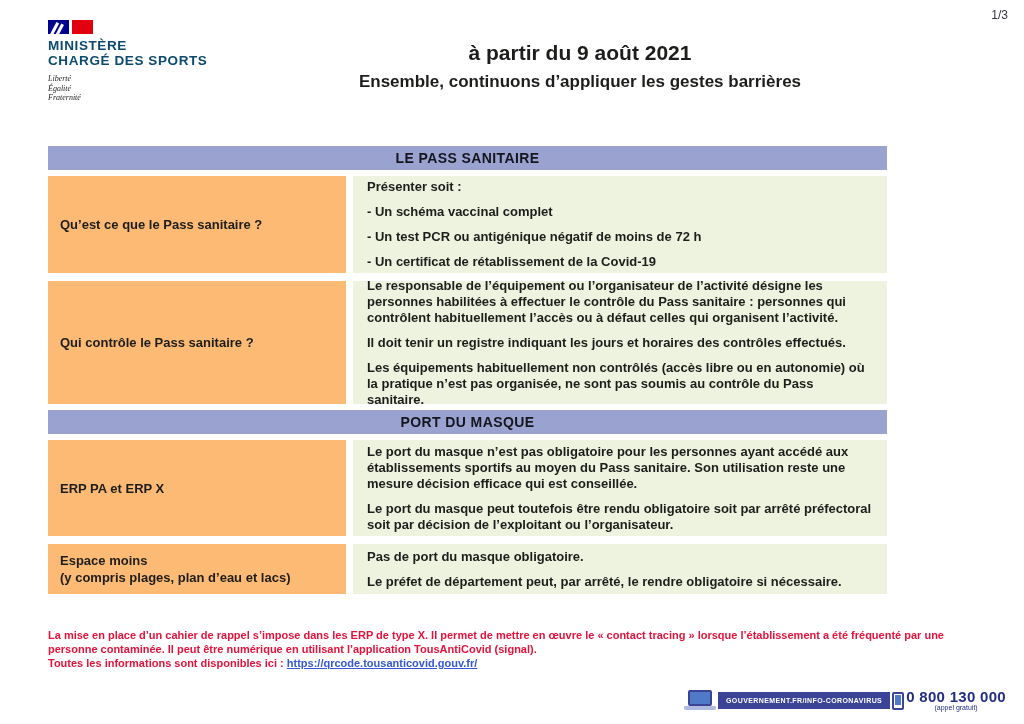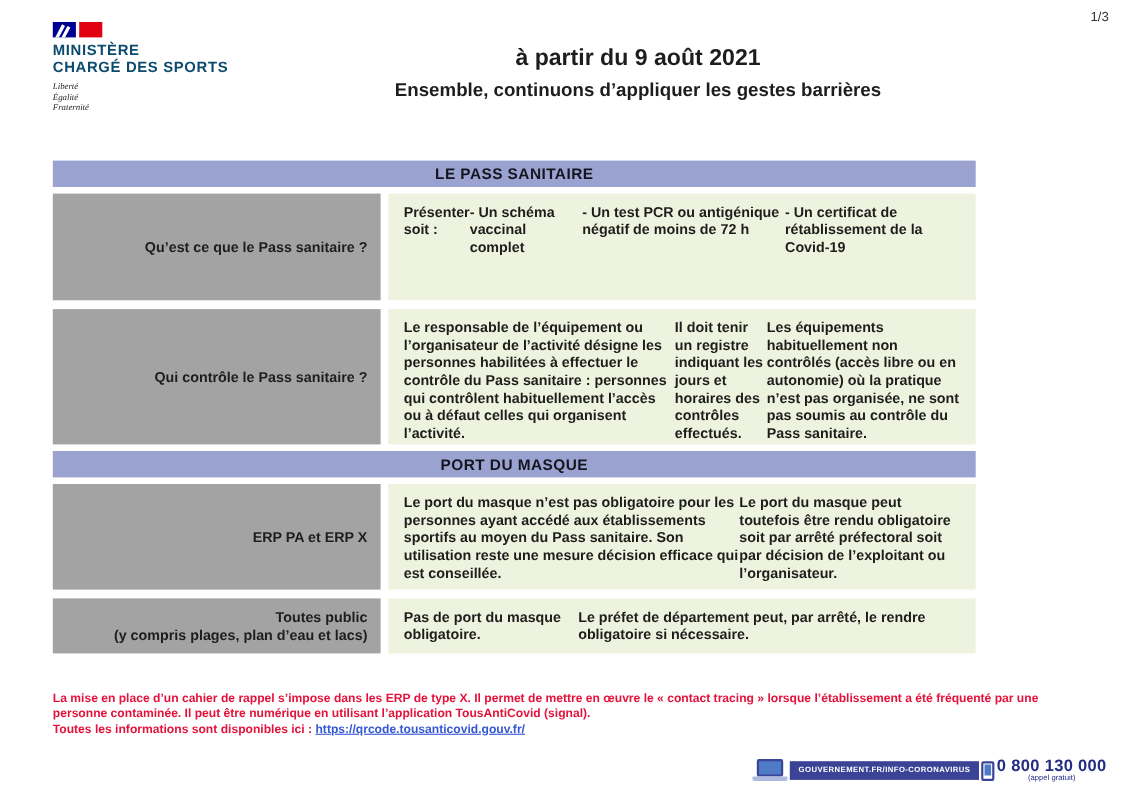--- a/index.html
+++ b/index.html
@@ -26,23 +26,23 @@
   
   .titleblock { position:absolute; left:280px; top:40px; width:600px; text-align:center; }
   .title { font-weight:bold; font-size:21px; line-height:26px; color:#1d1d1b; }
   .subtitle { margin-top:6px; font-size:17px; color:#1d1d1b;font-weight:bold; }
 
   
   .table { position:absolute; left:48px; top:146px; width:839px; }
   .band { height:24px; background:#9aa2d0; color:#15151f; font-weight:bold; font-size:14px;
     letter-spacing:0.4px; text-align:center; line-height:24px; margin-bottom:6px; }
   .trow { display:flex; gap:7px; margin-bottom:8px; }
-  .cl { width:298px; background:#a3a3a3; display:flex; flex-direction:column;
-    justify-content:center; padding:4px 12px; font-weight:bold; font-size:13px; line-height:17px;align-items:flex-end; }
-  .cr { flex:1; background:#eef3df; display:flex; flex-direction:row; justify-content:center;
+  .cl { width:298px; background:#fdba74; display:flex; flex-direction:column;
+    justify-content:center; padding:4px 12px; font-weight:bold; font-size:13px; line-height:17px; }
+  .cr { flex:1; background:#eef3df; display:flex; flex-direction:column; justify-content:center;
     padding:4px 14px; font-weight:bold; font-size:13px; }
   .cr p { line-height:16px; margin:4.5px 0; }
   .r1 { height:97px; } .r2 { height:123px; margin-bottom:6px; } .r3 { height:96px; } .r4 { height:50px; margin-bottom:0; }
 
   
   .note { position:absolute; left:48px; top:628px; width:934px; color:#e3133c;
     font-weight:bold; font-size:11px; line-height:14px; }
   .note a { color:#3558d6; text-decoration:underline; font-weight:bold; }
 
   
@@ -125,21 +125,21 @@
         <div>ERP PA et ERP X</div>
       </div>
       <div class="cr">
         <p>Le port du masque n’est pas obligatoire pour les personnes ayant accédé aux établissements sportifs au moyen du Pass sanitaire. Son utilisation reste une mesure décision efficace qui est conseillée.</p>
         <p>Le port du masque peut toutefois être rendu obligatoire soit par arrêté préfectoral soit par décision de l’exploitant ou l’organisateur.</p>
       </div>
     </div>
 
     <div class="trow r4">
       <div class="cl">
-        <div>Toutes public</div>
+        <div>Espace moins</div>
         <div>(y compris plages, plan d’eau et lacs)</div>
       </div>
       <div class="cr">
         <p>Pas de port du masque obligatoire.</p>
         <p>Le préfet de département peut, par arrêté, le rendre obligatoire si nécessaire.</p>
       </div>
     </div>
 
   </div>
 

